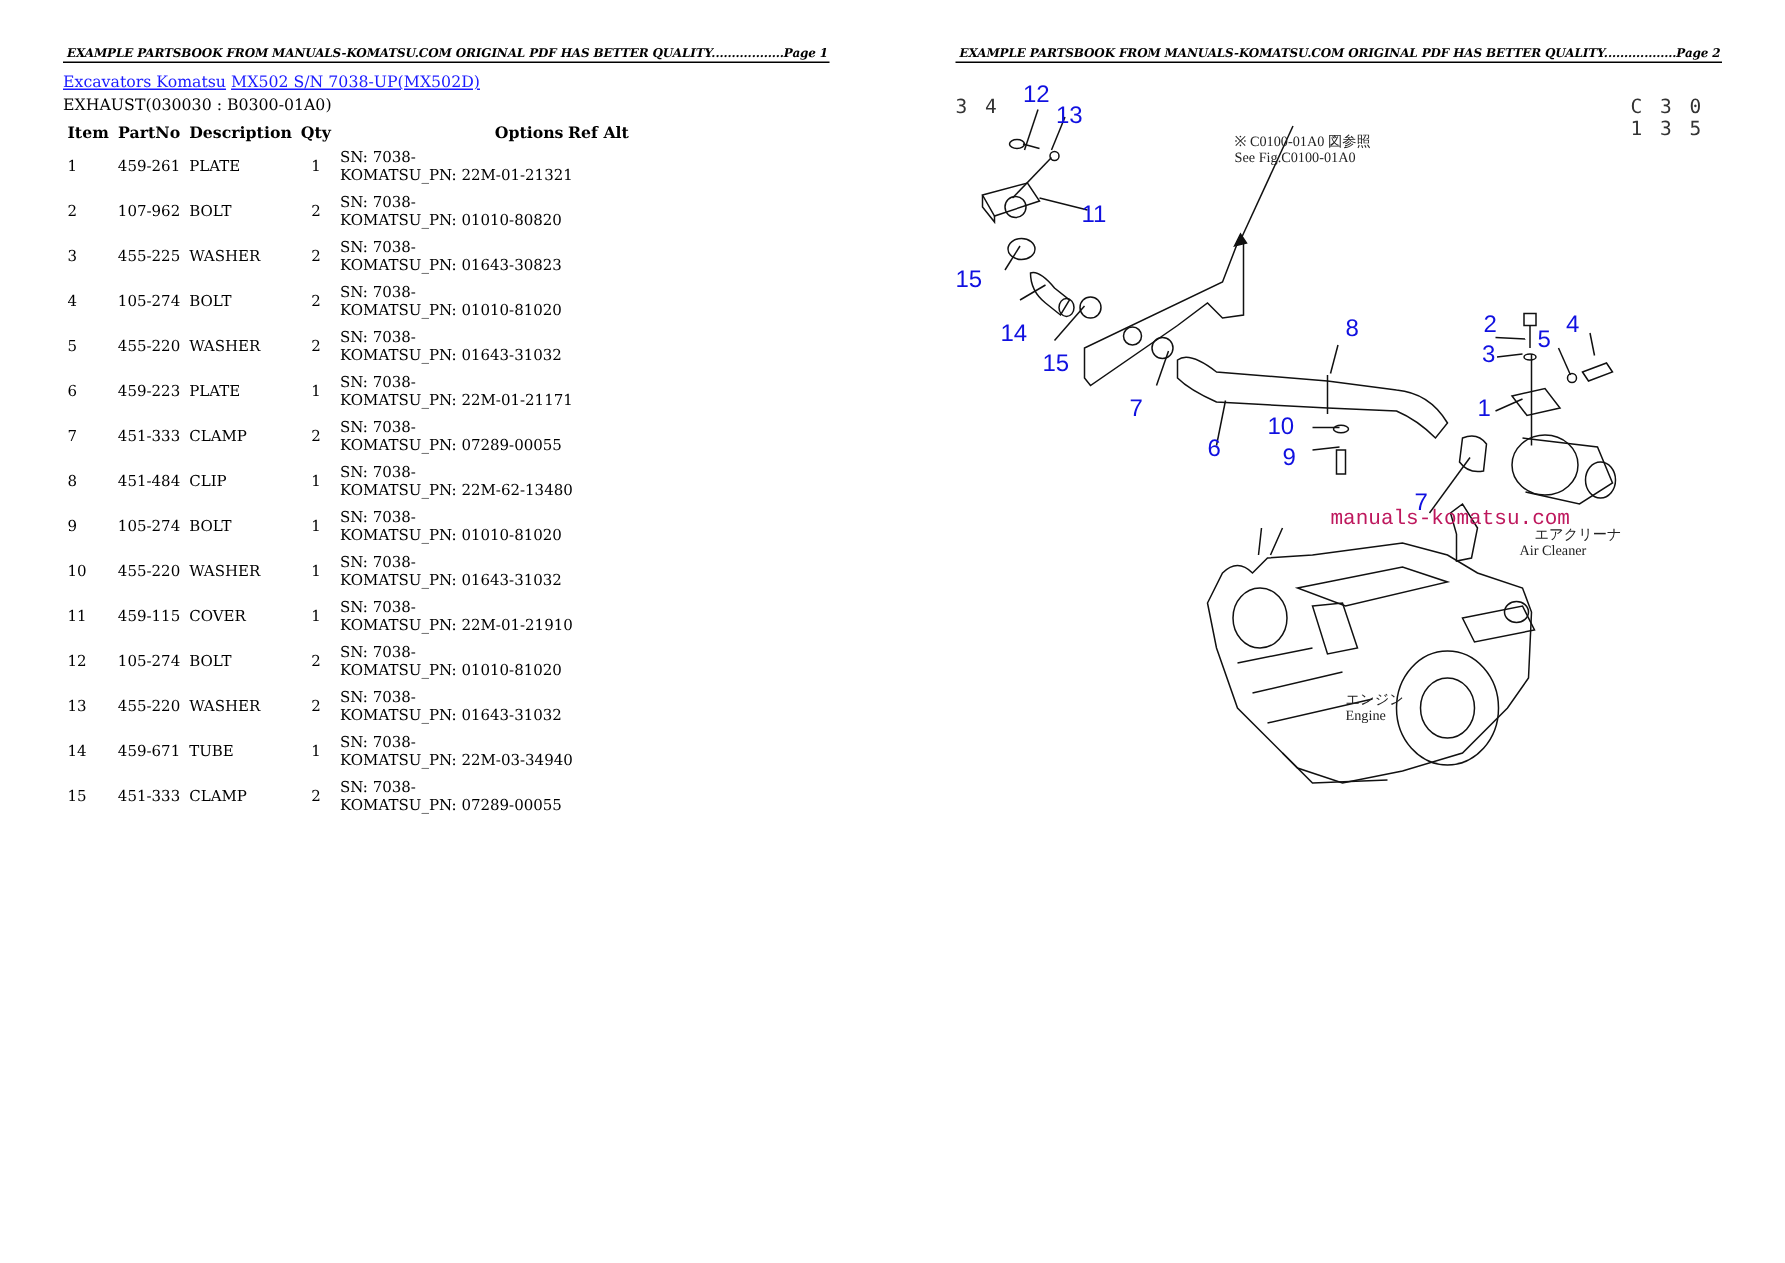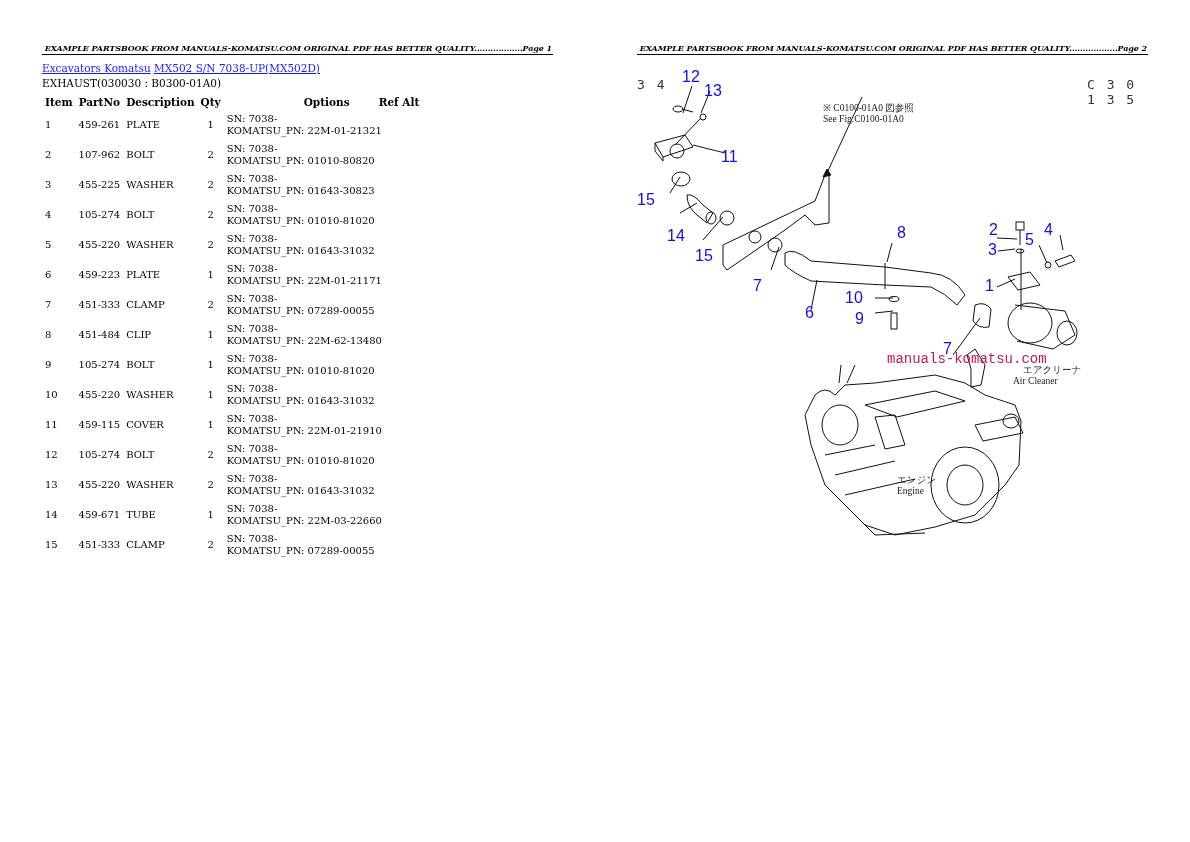--- a/index.html
+++ b/index.html
@@ -1,32 +1,32 @@
 <!DOCTYPE html>
 <html><head>
 <meta charset="utf-8">
 <style>
   html, body { margin:0; padding:0; background:#ffffff; }
   body { width:1190px; height:842px; position:relative; overflow:hidden; font-family:"DejaVu Serif", serif; color:#000; }
-  .page { position:absolute; top:17px; height:820px; }
+  .page { position:absolute; top:4px; height:820px; }
   #page1 { left:0; width:595px; }
   #page2 { left:595px; width:595px; }
   .running-header { position:absolute; top:26px; font-family:"DejaVu Serif", serif; font-size:8px; font-weight:bold; font-style:italic; text-align:right; white-space:nowrap; letter-spacing:-0.1px; }
   .running-header-rule { position:absolute; top:37px; height:0; border-top:1px solid #000; }
   #page1 .running-header { left:42px; width:510px; }
   #page1 .running-header-rule { left:42px; width:511px; }
   #page2 .running-header { left:42px; width:510px; }
   #page2 .running-header-rule { left:42px; width:511px; }
 
   .breadcrumb { position:absolute; left:42px; top:45px; font-size:10.5px; white-space:nowrap; }
   .breadcrumb a { color:#1a1aff; text-decoration:underline; cursor:pointer; }
   .section-title { position:absolute; left:42px; top:60px; font-size:10.5px; white-space:nowrap; }
 
   table.parts { position:absolute; left:42px; top:76px; border-collapse:collapse; font-size:10px; }
-  table.parts th { font-weight:bold; font-size:10.5px; padding:0 3px; height:17px; text-align:center; white-space:nowrap; }
+  table.parts th { font-weight:bold; font-size:10.5px; padding:0 3px; height:17px; text-align:right; white-space:nowrap; }
   table.parts td { padding:0 3px; height:30px; vertical-align:middle; white-space:nowrap; line-height:12px; }
   table.parts td.opt { font-size:10px; }
   .col-item { width:24px; }
   .col-part { width:40px; }
   .col-desc { }
   .col-qty { width:14px; text-align:center; }
   th.h-options { padding-left:54px !important; width:98px; }
   th.h-ref { padding-left:0 !important; }
 
   .diagram { position:absolute; left:40px; top:48px; width:520px; height:520px; }
@@ -190,21 +190,21 @@
             <div>KOMATSU_PN: 01643-31032</div>
           </td>
         </tr>
         <tr>
           <td class="col-item">14</td>
           <td class="col-part">459-671</td>
           <td class="col-desc">TUBE</td>
           <td class="col-qty">1</td>
           <td class="opt" colspan="2">
             <div>SN: 7038-</div>
-            <div>KOMATSU_PN: 22M-03-22660</div>
+            <div>KOMATSU_PN: 22M-03-34940</div>
           </td>
         </tr>
         <tr>
           <td class="col-item">15</td>
           <td class="col-part">451-333</td>
           <td class="col-desc">CLAMP</td>
           <td class="col-qty">2</td>
           <td class="opt" colspan="2">
             <div>SN: 7038-</div>
             <div>KOMATSU_PN: 07289-00055</div>

